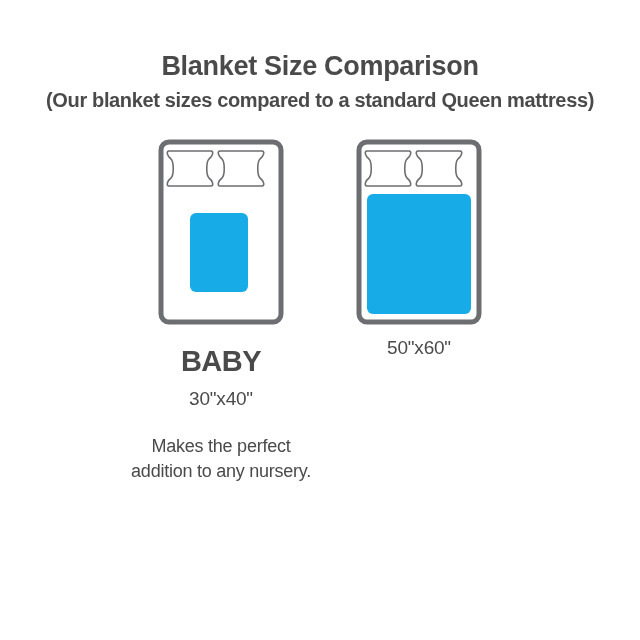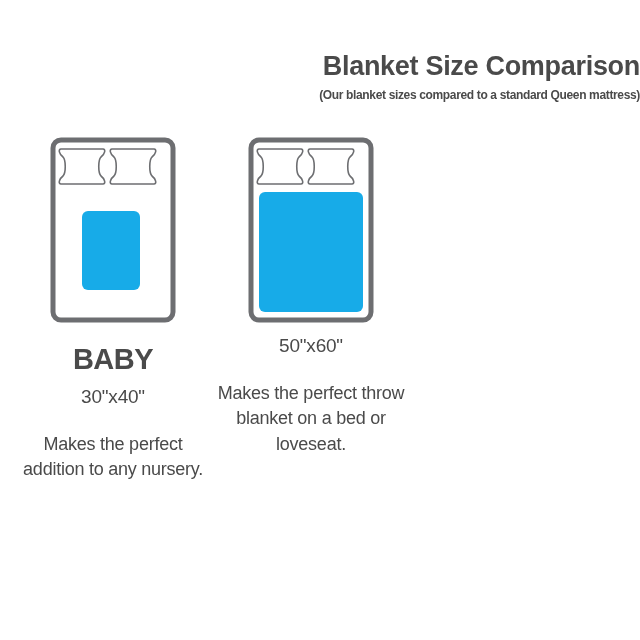--- a/index.html
+++ b/index.html
@@ -22,45 +22,45 @@
     display: flex;
     flex-direction: column;
     align-items: center;
     box-sizing: border-box;
     padding-top: 52px;
   }
 
   
   .header {
     width: 100%;
-    text-align: right;
+    text-align: center;
     user-select: none;
   }
   .title {
     font-size: 27px;
     font-weight: bold;
     letter-spacing: -0.3px;
     color: #4a4a4a;
     line-height: 1.1;
     margin: 0;
   }
   .subtitle {
-    font-size: 12px;
+    font-size: 20px;
     font-weight: bold;
     letter-spacing: -0.35px;
     color: #4a4a4a;
     line-height: 1.25;
-    margin: 6px 0 12px 0;
+    margin: 6px 0 4px 0;
   }
 
   
   .columns {
     width: 640px;
     display: flex;
-    justify-content: flex-start;
+    justify-content: center;
     padding: 0 14px;
     box-sizing: border-box;
     margin-top: 22px;
   }
   .column {
     width: 198px;
     display: flex;
     flex-direction: column;
     align-items: center;
   }
@@ -147,18 +147,17 @@
           <path d="M11,12 C20,12 40,12 53,12 C56,12 55,17 51,20 C48,23 48,36 51,39 C55,42 56,47 53,47
                    C40,47 20,47 11,47 C8,47 9,42 13,39 C16,36 16,23 13,20 C9,17 8,12 11,12 Z" fill="#ffffff" stroke="#6d6e71" stroke-width="1.6" stroke-linejoin="round"></path>
           <path d="M62,12 C71,12 91,12 104,12 C107,12 106,17 102,20 C99,23 99,36 102,39 C106,42 107,47 104,47
                    C91,47 71,47 62,47 C59,47 60,42 64,39 C67,36 67,23 64,20 C60,17 59,12 62,12 Z" fill="#ffffff" stroke="#6d6e71" stroke-width="1.6" stroke-linejoin="round"></path>
 
           <rect x="11" y="55" width="104" height="120" rx="6" ry="6" fill="#17ABE8"></rect>
         </svg>
       </div>
 
       <div class="size-dims">50"x60"</div>
-      <div class="size-desc">Makes the perfect throw blanket on a bed or loveseat.</div>
     </div>
 
 
   </div>
 </div>
 
 </body></html>

